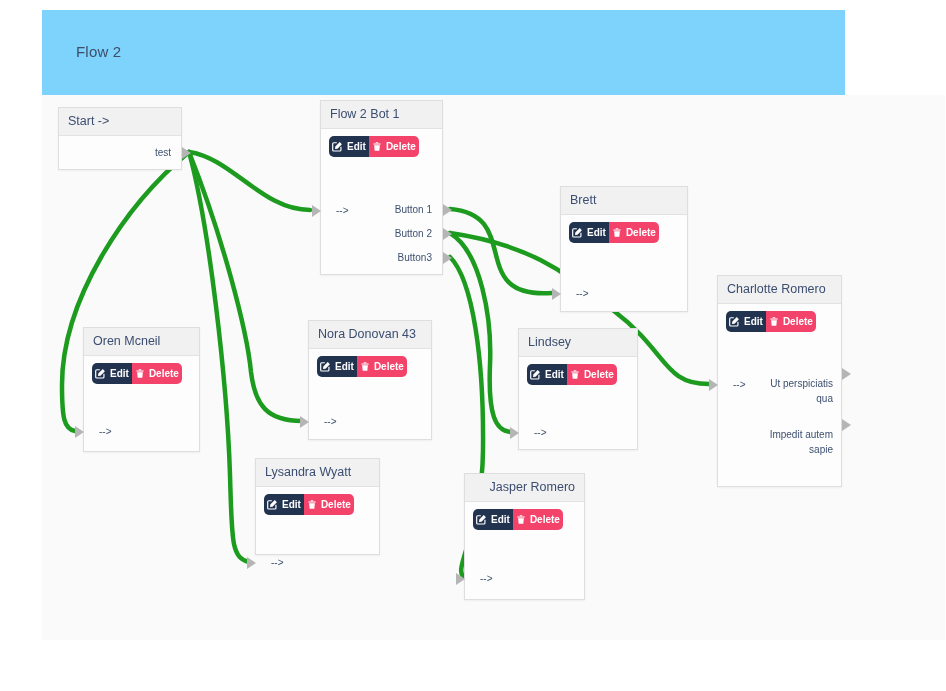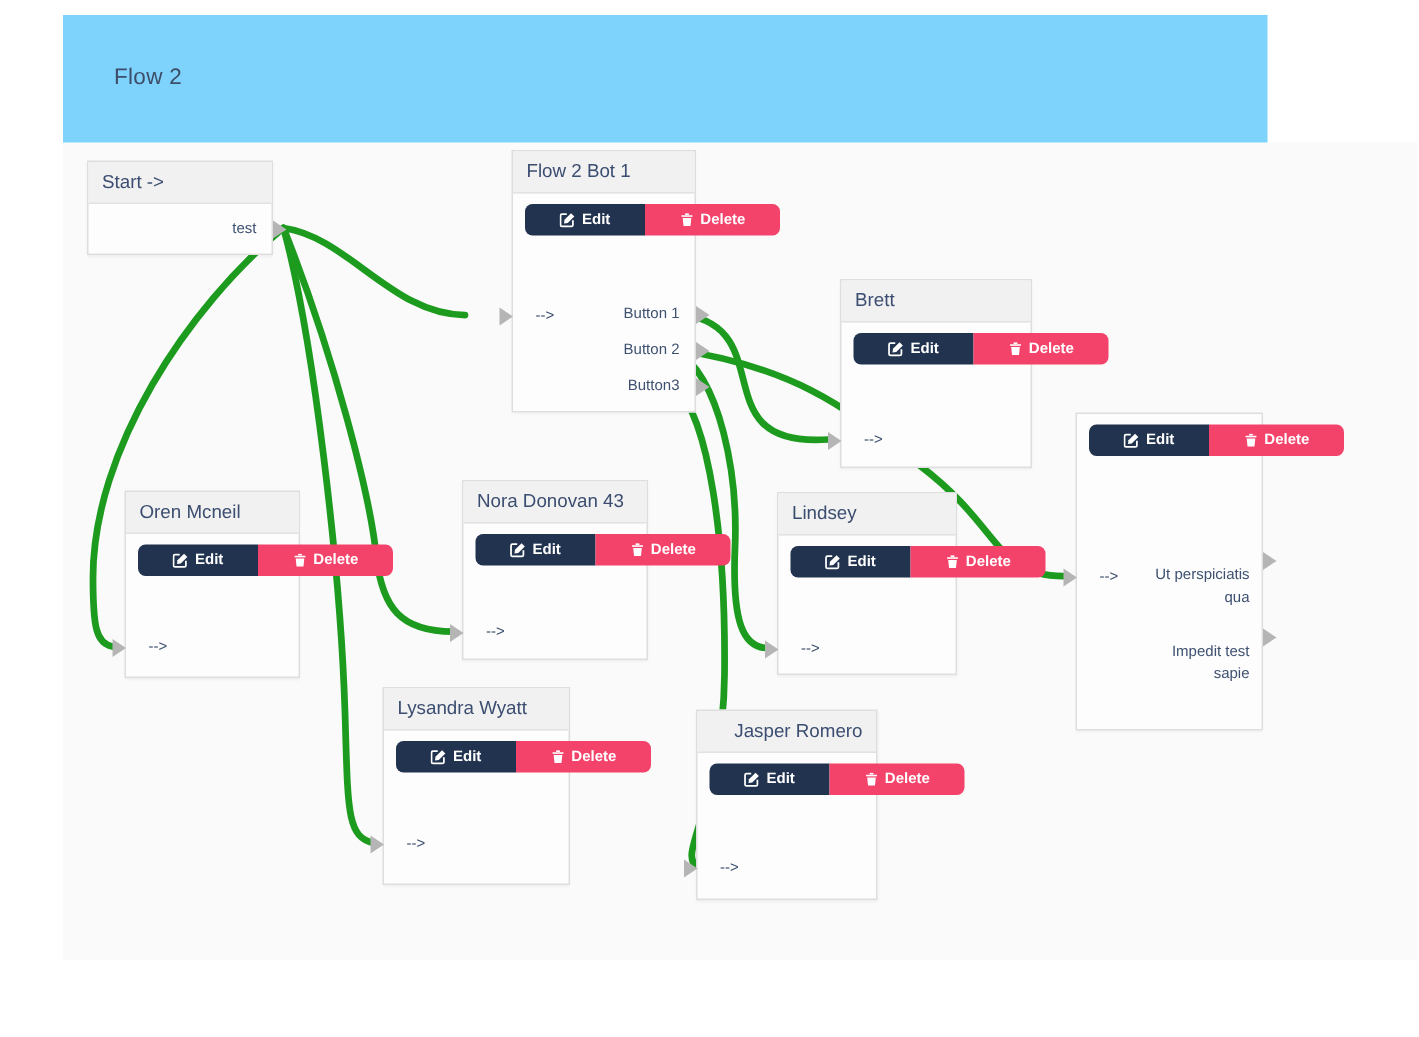--- a/index.html
+++ b/index.html
@@ -6,21 +6,21 @@
   body{font-family:"Liberation Sans","DejaVu Sans",sans-serif;}
   .stage{position:relative;width:946px;height:691px;background:#ffffff;overflow:hidden;}
   .topbar{position:absolute;left:42px;top:10px;width:803px;height:85px;background:#7dd3fc;}
   .page-title{position:absolute;left:34px;top:33px;font-size:15px;color:#3e4d69;font-weight:500;letter-spacing:.2px;}
   .canvas{position:absolute;left:42px;top:95px;width:903px;height:545px;background:#fafafa;}
   svg.edges{position:absolute;left:0;top:0;width:946px;height:691px;pointer-events:none;}
   svg.edges path{pointer-events:stroke;}
   .node{position:absolute;background:#fdfdfd;border:1px solid #dedede;box-shadow:0 1px 2px rgba(0,0,0,.05);box-sizing:border-box;}
   .node-header{height:27px;line-height:27px;background:#f1f1f1;border-bottom:1px solid #e2e2e2;color:#3b4d70;font-size:12.5px;font-weight:400;padding:0 9px;white-space:nowrap;overflow:hidden;}
   .btns{display:flex;margin:7px 0 0 8px;}
-  .btn{display:inline-flex;align-items:center;gap:4px;color:#ffffff;font-size:10px;font-weight:700;padding:5px 23px;cursor:pointer;}
+  .btn{display:inline-flex;align-items:center;gap:4px;color:#ffffff;font-size:10px;font-weight:700;padding:5px 3px;cursor:pointer;}
   .btn svg{display:block;}
   .btn-edit{background:#22334f;border-radius:5px 0 0 5px;}
   .btn-delete{background:#f4436b;border-radius:0 5px 5px 0;}
   .port{position:absolute;width:0;height:0;border:6px solid transparent;border-left:9px solid #b5b5b5;border-right-width:0;}
   .in-label{position:absolute;left:15px;font-size:10px;color:#3e5170;white-space:nowrap;}
   .out-label{position:absolute;right:10px;font-size:10px;color:#3e5170;white-space:nowrap;text-align:right;}
   .out-label.wrap{white-space:normal;width:72px;line-height:15px;right:8px;}
 </style>
 </head>
 <body>
@@ -39,21 +39,21 @@
       <path d="M450,233 C540,246 574,281 614,311 C668,352 663,384 709,384" fill="none" stroke="#1d9b1f" stroke-width="4.5" stroke-linecap="round"></path>
       <path d="M450,233 C481,252 492,318 490,365 C488,414 495,432 512,432" fill="none" stroke="#1d9b1f" stroke-width="4.5" stroke-linecap="round"></path>
       <path d="M450,257 C473,280 484,360 483,450 C482,538 449,572 466,578" fill="none" stroke="#1d9b1f" stroke-width="4.5" stroke-linecap="round"></path>
     </svg>
   <div id="node-layer">
       <div class="node" style="left: 58px; top: 107px; width: 124px; height: 63px;">
         <div class="node-header">Start -&gt;</div>
         <div class="port" style="left: 123px; top: 39px;"></div>
         <div class="out-label" style="top: 39px; text-align: right;">test</div>
       </div>
-      <div class="node" style="left: 320px; top: 100px; width: 123px; height: 175px; margin-left: 21px;">
+      <div class="node" style="left: 320px; top: 100px; width: 123px; height: 175px;">
         <div class="node-header">Flow 2 Bot 1</div>
         <div class="btns">
           <div class="btn btn-edit">
             <span>
               <svg width="11" height="11" viewBox="0 0 16 16" fill="none">
                 <path d="M13 8.5V13a1.5 1.5 0 0 1-1.5 1.5h-9A1.5 1.5 0 0 1 1 13V4a1.5 1.5 0 0 1 1.5-1.5H7" stroke="#fff" stroke-width="1.7"></path>
                 <path d="M11.2 1.6 14.4 4.8 8 11.2 4.4 11.6 4.8 8 Z" fill="#fff"></path>
               </svg>
             </span>
             <span>Edit</span>
@@ -98,20 +98,21 @@
                 <path d="M3.4 6h9.2l-.9 8.6H4.3Z" fill="#fff"></path>
               </svg>
             </span>
             <span>Delete</span>
           </div>
         </div>
         <div class="port" style="left: -9px; top: 101px;"></div>
         <div class="in-label" style="top: 101px;">--&gt;</div>
       </div>
       <div class="node" style="left: 717px; top: 275px; width: 125px; height: 212px;">
+        <div class="node-header">Charlotte Romero</div>
         <div class="btns">
           <div class="btn btn-edit">
             <span>
               <svg width="11" height="11" viewBox="0 0 16 16" fill="none">
                 <path d="M13 8.5V13a1.5 1.5 0 0 1-1.5 1.5h-9A1.5 1.5 0 0 1 1 13V4a1.5 1.5 0 0 1 1.5-1.5H7" stroke="#fff" stroke-width="1.7"></path>
                 <path d="M11.2 1.6 14.4 4.8 8 11.2 4.4 11.6 4.8 8 Z" fill="#fff"></path>
               </svg>
             </span>
             <span>Edit</span>
           </div>
@@ -124,21 +125,21 @@
               </svg>
             </span>
             <span>Delete</span>
           </div>
         </div>
         <div class="port" style="left: -9px; top: 103px;"></div>
         <div class="in-label" style="top: 103px;">--&gt;</div>
         <div class="port" style="left: 124px; top: 92px;"></div>
         <div class="out-label wrap" style="top: 100px;">Ut perspiciatis qua</div>
         <div class="port" style="left: 124px; top: 143px;"></div>
-        <div class="out-label wrap" style="top: 151px;">Impedit test sapie</div>
+        <div class="out-label wrap" style="top: 151px;">Impedit autem sapie</div>
       </div>
       <div class="node" style="left: 83px; top: 327px; width: 117px; height: 125px;">
         <div class="node-header">Oren Mcneil</div>
         <div class="btns">
           <div class="btn btn-edit">
             <span>
               <svg width="11" height="11" viewBox="0 0 16 16" fill="none">
                 <path d="M13 8.5V13a1.5 1.5 0 0 1-1.5 1.5h-9A1.5 1.5 0 0 1 1 13V4a1.5 1.5 0 0 1 1.5-1.5H7" stroke="#fff" stroke-width="1.7"></path>
                 <path d="M11.2 1.6 14.4 4.8 8 11.2 4.4 11.6 4.8 8 Z" fill="#fff"></path>
               </svg>
@@ -204,21 +205,21 @@
                 <rect x="6" y="1.2" width="4" height="1.7" fill="#fff"></rect>
                 <path d="M3.4 6h9.2l-.9 8.6H4.3Z" fill="#fff"></path>
               </svg>
             </span>
             <span>Delete</span>
           </div>
         </div>
         <div class="port" style="left: -9px; top: 98px;"></div>
         <div class="in-label" style="top: 98px;">--&gt;</div>
       </div>
-      <div class="node" style="left: 255px; top: 458px; width: 125px; height: 132px;">
+      <div class="node" style="left: 255px; top: 458px; width: 125px; height: 97px;">
         <div class="node-header">Lysandra Wyatt</div>
         <div class="btns">
           <div class="btn btn-edit">
             <span>
               <svg width="11" height="11" viewBox="0 0 16 16" fill="none">
                 <path d="M13 8.5V13a1.5 1.5 0 0 1-1.5 1.5h-9A1.5 1.5 0 0 1 1 13V4a1.5 1.5 0 0 1 1.5-1.5H7" stroke="#fff" stroke-width="1.7"></path>
                 <path d="M11.2 1.6 14.4 4.8 8 11.2 4.4 11.6 4.8 8 Z" fill="#fff"></path>
               </svg>
             </span>
             <span>Edit</span>

